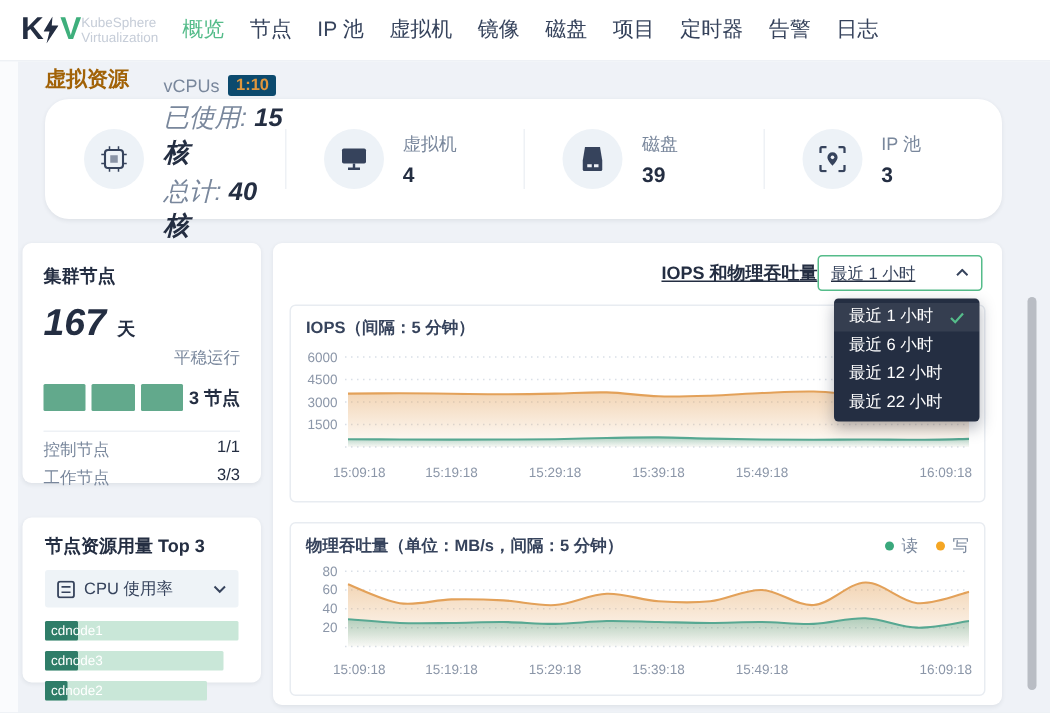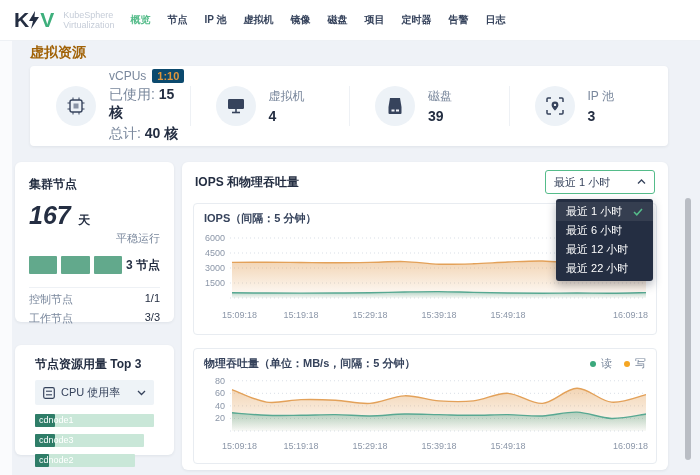--- a/index.html
+++ b/index.html
@@ -5,66 +5,66 @@
   html,body{margin:0;padding:0;background:#eceff4;}
   #app{position:relative;width:700px;height:475px;background:#eff2f7;overflow:hidden;
        font-family:"Liberation Sans","DejaVu Sans",sans-serif;color:#242e42;}
   
   .header{position:absolute;left:0;top:0;width:700px;height:40px;background:#fff;
           border-bottom:1px solid #eef1f5;display:flex;align-items:center;z-index:6;}
   .logo{display:flex;align-items:center;margin-left:14px;}
   .logo .lk{font-size:21px;font-weight:900;color:#242e42;letter-spacing:-1px;}
   .logo .lv{font-size:21px;font-weight:900;color:#3eaf7c;letter-spacing:-1px;}
   .logo svg{margin:0 1px;}
-  .brand{margin-left:10px;font-size:9px;line-height:10px;color:#c6cdd8;}
+  .brand{margin-left:1px;font-size:9px;line-height:10px;color:#c6cdd8;}
   .nav{display:flex;margin-left:16px;gap:17px;}
-  .nav-item{font-size:10px;font-weight:bold;color:#36435c;cursor:pointer;white-space:nowrap;}
+  .nav-item{font-size:14px;font-weight:normal;color:#36435c;cursor:pointer;white-space:nowrap;}
   .nav-item.active{color:#55bc8a;}
   .left-strip{position:absolute;left:0;top:40px;width:12px;height:435px;background:#fafbfd;}
   
   .section-title{position:absolute;left:30px;top:44px;font-size:14px;font-weight:bold;color:#a16207;}
-  .res-card{position:absolute;left:30px;top:66px;width:638px;height:80px;background:#fff;border-radius:4px;
+  .res-card{position:absolute;left:30px;top:66px;width:638px;height:80px;background:#fff;border-radius:16px;
             box-shadow:0 1px 3px rgba(36,46,66,.08);display:flex;align-items:center;}
   .res-item{flex:1;display:flex;align-items:center;gap:13px;padding-left:26px;position:relative;height:100%;}
   .res-item.sep::before{content:'';position:absolute;left:0;top:20px;height:40px;width:1px;background:#eef1f5;}
   .icon-circle{width:40px;height:40px;border-radius:50%;background:#edf2f7;display:flex;
                align-items:center;justify-content:center;flex:none;}
   .res-label{font-size:12px;color:#79879c;}
   .res-value{font-size:14px;font-weight:bold;color:#242e42;margin-top:3px;}
   .vcpu-row{display:flex;align-items:center;gap:6px;}
   .badge{font-size:11px;font-weight:bold;color:#e0963c;background:#0c4a6e;border-radius:2px;padding:1px 5px;}
-  .kv-line{font-size:14px;color:#79879c;margin-top:3px;}
+  .kv-line{font-size:17px;color:#79879c;margin-top:3px;font-style:italic;}
   .kv-line b{color:#242e42;}
   
   .card{background:#fff;border-radius:6px;box-shadow:0 1px 3px rgba(36,46,66,.08);box-sizing:border-box;}
   .cluster-card{position:absolute;left:15px;top:162px;width:159px;height:160px;padding:14px;}
   .card-title{font-size:12px;font-weight:bold;color:#242e42;}
   .uptime{margin-top:8px;}
   .uptime .num{font-size:25px;font-weight:bold;color:#242e42;font-style:italic;}
   .uptime .unit{font-size:12px;font-weight:bold;color:#242e42;margin-left:3px;}
   .uptime-label{font-size:11px;color:#79879c;margin-top:1px;text-align:right;}
   .segments{display:flex;align-items:center;gap:4px;margin-top:10px;}
   .segment{width:32px;height:18px;background:#62a98c;border-radius:1px;}
   .seg-count{margin-left:auto;font-size:12px;font-weight:bold;color:#242e42;white-space:nowrap;}
   .divider{border:none;border-top:1px solid #eef1f5;margin:13px 0 0 0;}
   .node-row{display:flex;justify-content:space-between;font-size:11px;margin-top:4px;}
   .node-row .lbl{color:#79879c;}
   .node-row .val{color:#242e42;}
-  .usage-card{position:absolute;left:15px;top:345px;width:159px;height:110px;padding:11px 20px;}
+  .usage-card{position:absolute;left:15px;top:345px;width:159px;height:110px;padding:11px 15px;}
   .metric-select{height:25px;background:#eef3f7;border-radius:2px;display:flex;align-items:center;
                  gap:6px;padding:0 8px;margin-top:7px;cursor:pointer;}
   .metric-select .txt{font-size:11px;color:#36435c;flex:1;}
   .bars{margin-top:9px;}
   .hbar{position:relative;height:13px;margin-bottom:7px;background:#c9e7d8;border-radius:1px;}
   .hbar .used{position:absolute;left:0;top:0;height:100%;background:#2f7d68;border-radius:1px;}
   .hbar .blabel{position:absolute;left:4px;top:0;font-size:9px;line-height:13px;color:#fff;z-index:2;}
   
   .main-card{position:absolute;left:182px;top:162px;width:486px;height:308px;background:#fff;
              border-radius:6px;box-shadow:0 1px 3px rgba(36,46,66,.08);}
-  .main-header{height:40px;padding:0 13px;display:flex;align-items:center;justify-content:space-between;}
+  .main-header{height:40px;padding:0 13px;display:flex;align-items:center;justify-content:flex-end;text-decoration:underline;}
   .main-title{font-size:12px;font-weight:bold;color:#242e42;}
   .range-select{width:92px;height:22px;border:1px solid #55bc8a;border-radius:3px;background:#fff;
                 display:flex;align-items:center;justify-content:space-between;padding:0 8px;cursor:pointer;}
   .range-select .txt{font-size:11px;color:#36435c;}
   .sub-card{position:absolute;left:11px;width:464px;border:1px solid #e8ecf1;border-radius:4px;box-sizing:border-box;}
   .sub-card.iops{top:41px;height:132px;}
   .sub-card.tp{top:186px;height:116px;}
   .chart-title-row{display:flex;justify-content:space-between;align-items:flex-start;padding:7px 10px 0 10px;}
   .chart-title{font-size:11px;font-weight:bold;color:#36435c;}
   .legend{display:flex;gap:12px;align-items:center;}

